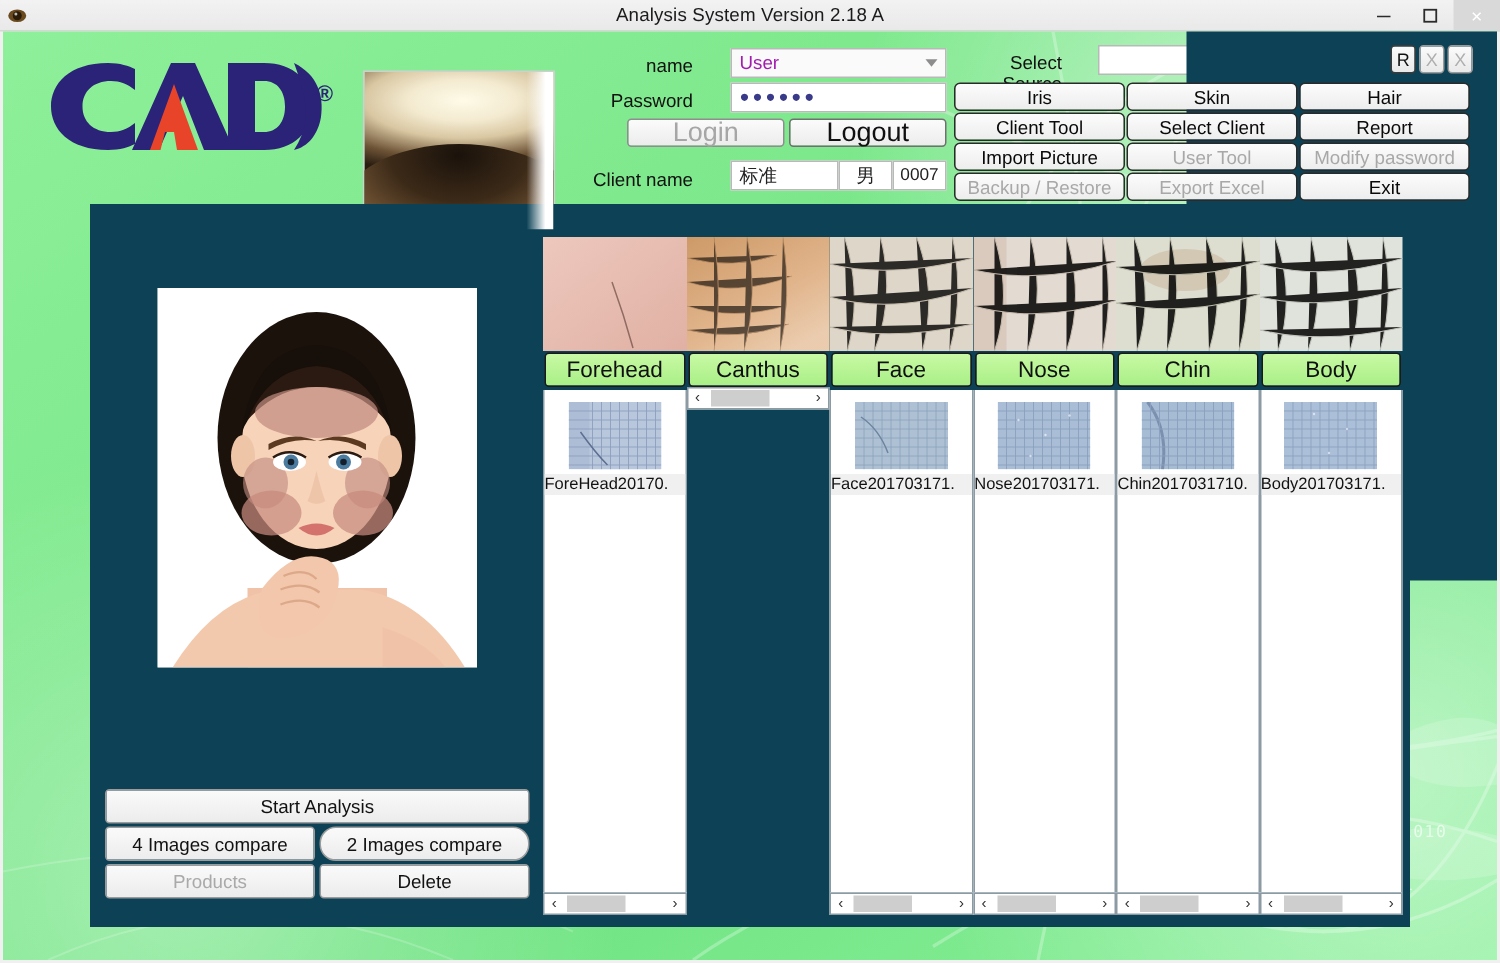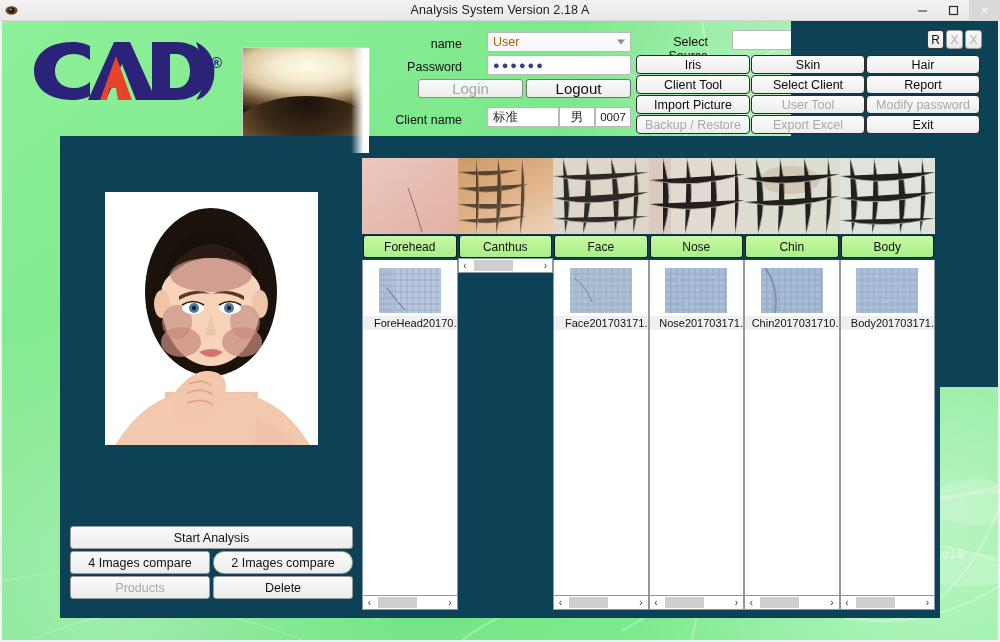--- a/index.html
+++ b/index.html
@@ -113,38 +113,38 @@
   }
   .fld {
     position: absolute;
     background: #ffffff;
     border: 1px solid #b9b9b9;
     font-size: 12.5px;
     color: #222;
     display: flex; align-items: center;
     padding: 0 5px;
   }
-  .fld.disabled { background:#fafafa; color:#a16207; }
+  .fld.disabled { background:#fafafa; color:#a21caf; }
   .combo-arrow {
     position: absolute; right: 5px; top: 50%;
     transform: translateY(-50%);
     width: 0; height: 0;
     border-left: 4px solid transparent;
     border-right: 4px solid transparent;
     border-top: 5px solid #8d8d8d;
   }
   .combo-arrow.dark { border-top-color: #2b2b2b; }
   .dots { letter-spacing: 2px; color:#3a3a8a; font-size: 11px; }
 
   .btn {
     position: absolute;
     background: linear-gradient(#fbfbfb, #ececec);
     border: 1px solid #707070;
     border-radius: 3px;
-    font-size: 15px;
+    font-size: 18px;
     color: #101010;
     display: flex; align-items: center; justify-content: center;
     cursor: default;
     white-space: nowrap;
     text-align: right;
   }
   .btn.dis { color: #a6a6a6; border-color:#8e8e8e; }
 
   
   .gridbtn {
@@ -216,21 +216,21 @@
     overflow: hidden;
     position: relative;
   }
   .col-tab {
     height: 23px;
     margin: 1px 1px 0 1px;
     background: linear-gradient(#c8f9a4, #a9ef86);
     border: 1px solid #1a1a1a;
     border-radius: 3px;
     display: flex; align-items: center; justify-content: center;
-    font-size: 12px; color: #101010;
+    font-size: 15px; color: #101010;
   }
   .col-list {
     flex: 1;
     background: #ffffff;
     border-left: 1px solid #8c9aa3;
     border-right: 1px solid #8c9aa3;
     margin-top: 2px;
     position: relative;
     overflow: hidden;
   }
@@ -242,21 +242,21 @@
     width: 62px; height: 45px;
     position: relative;
     overflow: hidden;
   }
   .thumb-cap {
     margin-top: 3px;
     font-size: 11px;
     color: #111;
     background: #f0f0f0;
     width: 100%;
-    text-align: right;
+    text-align: left;
     white-space: nowrap;
     overflow: hidden;
     line-height: 14px;
   }
   .hscroll {
     height: 15px;
     background: #ffffff;
     border: 1px solid #8c9aa3;
     display: flex; align-items: center;
     font-size: 9px;

